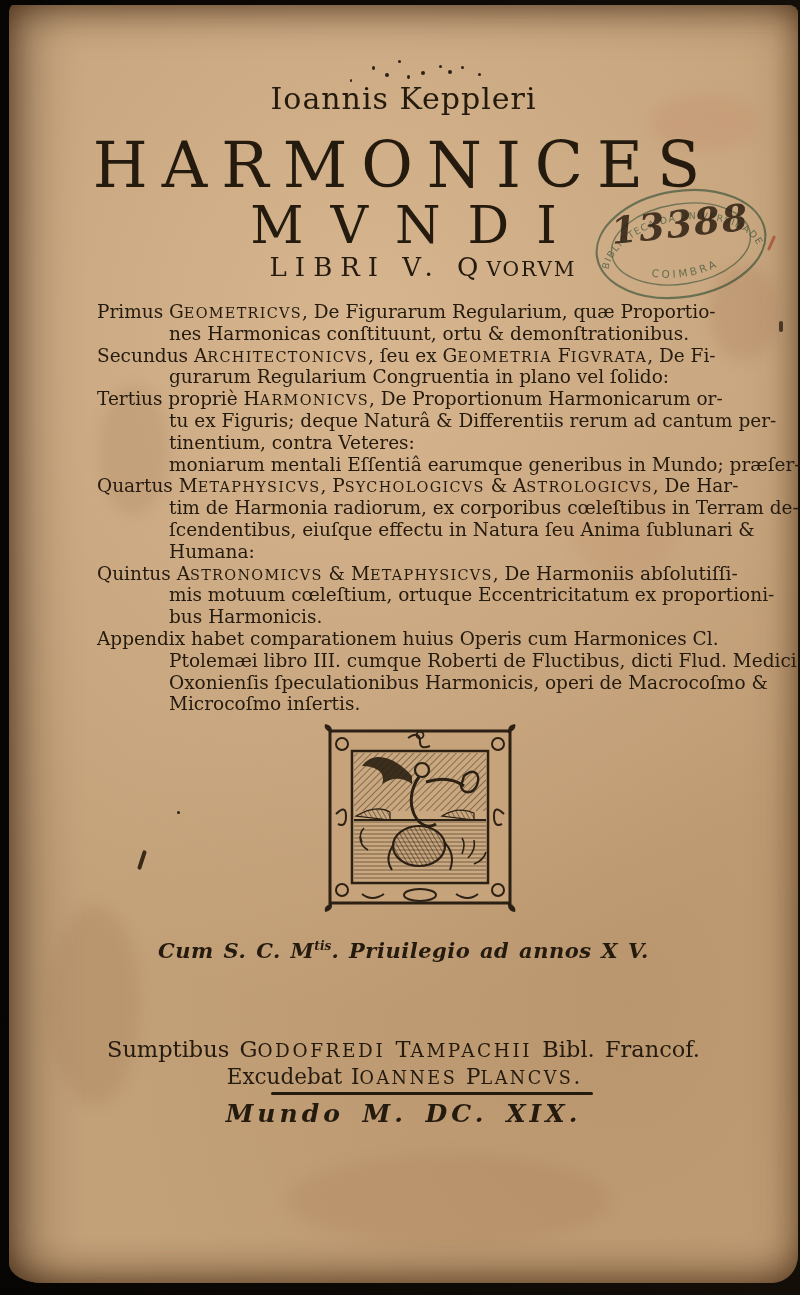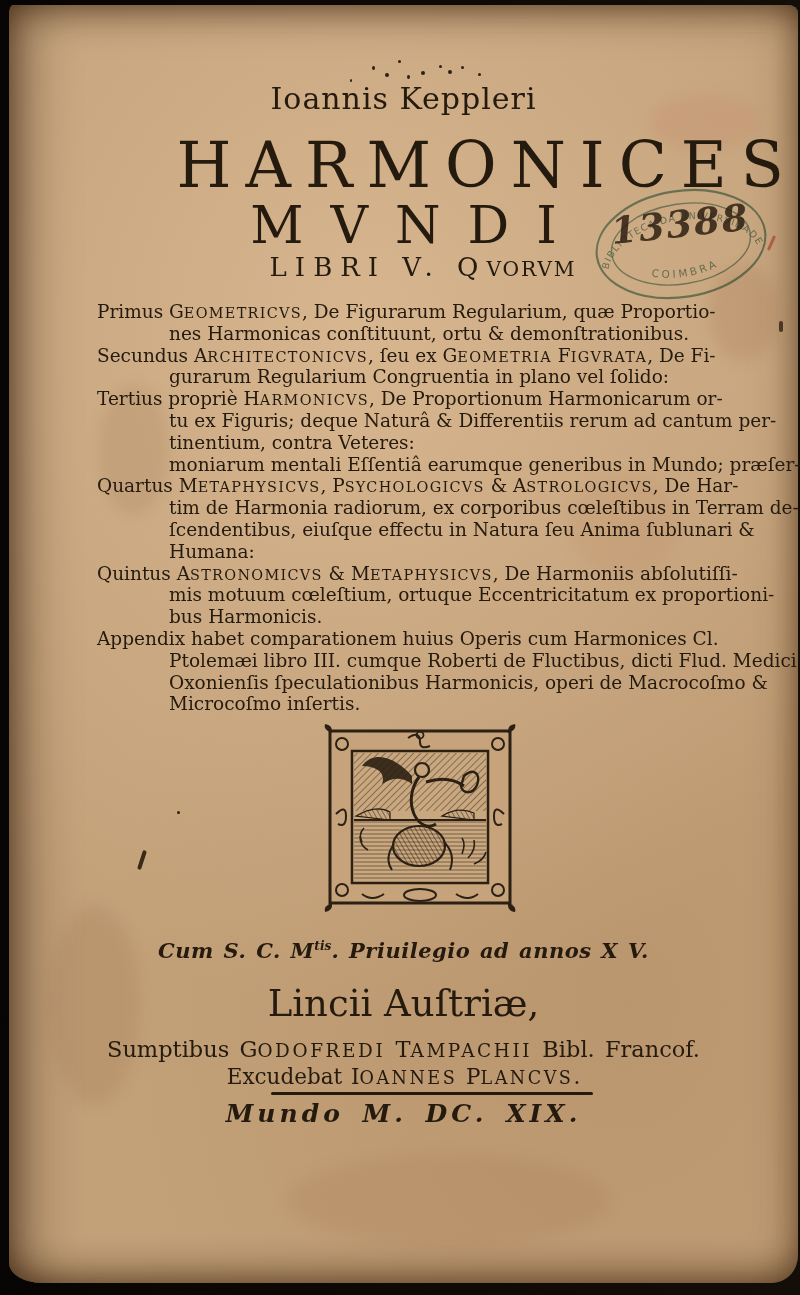--- a/index.html
+++ b/index.html
@@ -19,21 +19,21 @@
     font-family:"DejaVu Serif", serif;
     color:#261a0e;
   }
   .stain{position:absolute;border-radius:50%;filter:blur(7px);pointer-events:none;}
   .speck{position:absolute;background:#2c2013;border-radius:50%;}
   .abs{position:absolute;}
   .ctr{left:0;right:0;text-align:center;white-space:nowrap;}
   .ink{color:#241a0e;}
 
   #title-small{top:76px;font-size:30px;letter-spacing:1px;}
-  #title-main{top:124px;font-size:63px;letter-spacing:14px;font-weight:normal;text-align:right;}
+  #title-main{top:124px;font-size:63px;letter-spacing:14px;font-weight:normal;}
   #title-sub{top:190px;font-size:52px;letter-spacing:27px;text-indent:27px;}
   #libri-line{top:247px;font-size:26px;letter-spacing:8px;padding-left:39px;}
 
   #toc{top:296px;left:88px;right:30px;font-size:18.5px;}
   #toc .line{white-space:nowrap;line-height:21.8px;height:21.8px;}
   #toc .line.cont{padding-left:72px;}
   .sc{font-size:.78em;letter-spacing:.09em;}
   .scw{font-size:.82em;letter-spacing:.14em;}
   .sup{vertical-align:super;font-size:.58em;letter-spacing:0;}
 
@@ -164,20 +164,19 @@
       <path d="M97,53 C89,64 87,78 92,90 C97,101 106,105 114,100" fill="none" stroke="#2b2013" stroke-width="3"></path>
       <path d="M104,58 C120,53 132,55 142,62" fill="none" stroke="#2b2013" stroke-width="3"></path>
       <path d="M142,52 c10,-9 17,-2 13,9 c-4,10 -15,9 -16,1 z" fill="none" stroke="#2b2013" stroke-width="2.4"></path>
       <ellipse cx="97" cy="122" rx="26" ry="20" fill="url(#hB)" stroke="#2b2013" stroke-width="2.2"></ellipse>
       <path d="M72,120 q-10,14 -2,26 M122,118 q12,12 6,28" fill="none" stroke="#2b2013" stroke-width="2"></path>
       <path d="M140,130 q4,-10 0,-16 M146,134 q8,-8 6,-18 M152,140 q10,-4 12,-12" fill="none" stroke="#2b2013" stroke-width="1.6"></path>
       <path d="M40,118 q-4,-8 2,-14 M46,126 q-8,-4 -8,-14" fill="none" stroke="#2b2013" stroke-width="1.6"></path>
     </svg>
 
     <div class="abs ctr ink" id="privilege"><span>Cum S. C. M</span><span class="sup">tis</span><span>. Priuilegio ad annos X V.</span></div>
-    <div class="abs ctr ink" id="place">Lincii Auſtriæ,</div>
     <div class="abs ctr ink" id="publisher"><span>Sumptibus G</span><span class="scw">ODOFREDI</span><span> T</span><span class="scw">AMPACHII</span><span> Bibl. Francof.</span></div>
     <div class="abs ctr ink" id="printer"><span>Excudebat I</span><span class="scw">OANNES</span><span> P</span><span class="scw">LANCVS</span><span>.</span></div>
     <div class="abs" id="rule"></div>
     <div class="abs ctr ink" id="year">Mundo M. DC. XIX.</div>
 
   </div>
 </div>
 
 </body></html>

